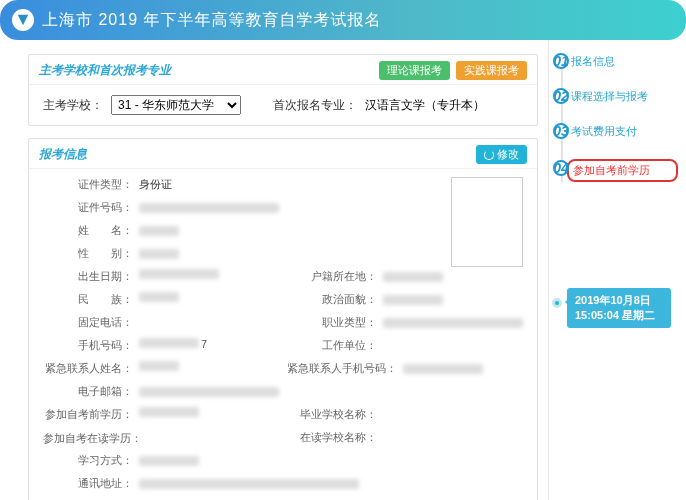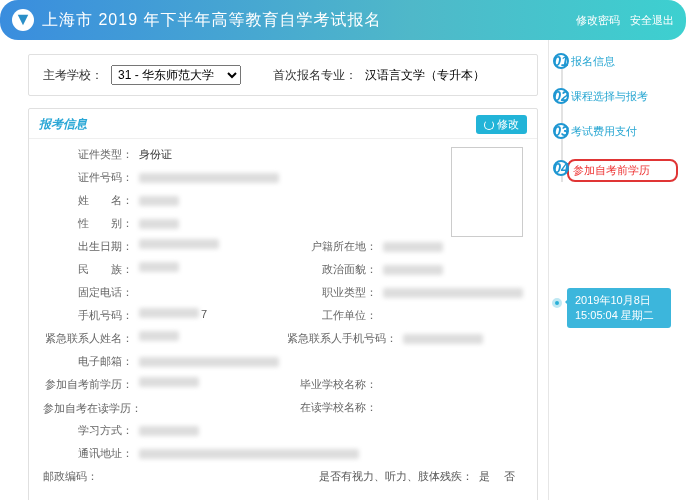--- a/index.html
+++ b/index.html
@@ -49,46 +49,49 @@
 .steps { position:relative; padding-left:18px; }
 .step-rail { position:absolute; left:8px; top:6px; bottom:0; width:2px; background:#e2e2e2; }
 .step { position:relative; margin-bottom:20px; display:flex; align-items:center; gap:6px; font-size:11px; color:#27a6d2; cursor:pointer; }
 .step .num { position:absolute; left:-18px; top:-1px; width:16px; height:16px; border-radius:50%; background:#fff; border:2px solid #1f97d2; color:#1f97d2; font-size:14px; display:flex; align-items:center; justify-content:center; font-style:italic; font-weight:700; }
 .step.active { color:#e33; }
 .step.highlight { border:2px solid #e03535; border-radius:8px; padding:2px 4px; margin-left:-4px; }
 .step.highlight .num { left:-16px; }
 .time-dot { position:absolute; left:3px; top:258px; width:10px; height:10px; background:#2ab0d8; border:3px solid #bfe8f3; border-radius:50%; }
 .time-bubble {
   position:absolute; left:18px; top:248px; background:#3cb6dc; color:#fff;
-  font-size:11px; padding:5px 8px; border-radius:3px; width:104px;
+  font-size:11px; padding:5px 8px; border-radius:3px; width:104px;font-weight:bold;
 }
 .time-bubble:before {
   content:""; position:absolute; left:-6px; top:10px; border:4px solid transparent; border-right-color:#3cb6dc;
 }
 </style>
 </head>
 <body>
 
 <div class="header">
   <div class="logo">
     <svg viewBox="0 0 24 24">
         <path fill="#2a8fc8" d="M3 3h18L12 21z"></path>
       </svg>
   </div>
   <div class="title">上海市 2019 年下半年高等教育自学考试报名</div>
-  <div class="top-links">
-    <span>修改密码</span>
-    <span>安全退出</span>
-  </div>
 </div>
 
 <div class="body">
   <div class="main">
 
     <div class="card">
+      <div class="card-head">
+        <span class="sect-title">主考学校和首次报考专业</span>
+        <div class="actions">
+          <button class="btn btn-green">理论课报考</button>
+          <button class="btn btn-orange">实践课报考</button>
+        </div>
+      </div>
       <div class="line1">
         <label>主考学校：</label>
         <select>
           <option>31 - 华东师范大学</option>
         </select>
         <span class="spacer"></span>
         <label>首次报名专业：</label>
         <span>汉语言文学（专升本）</span>
         <span style="width:30px"></span>
       </div>

